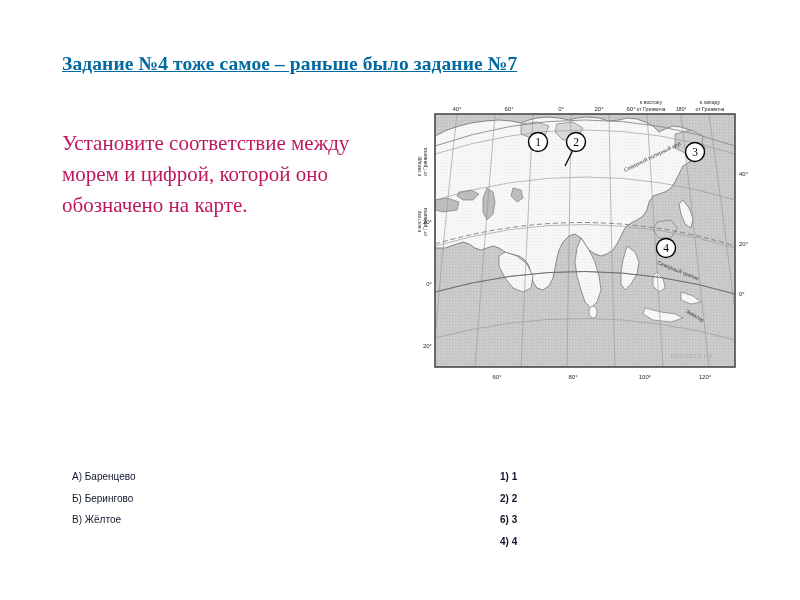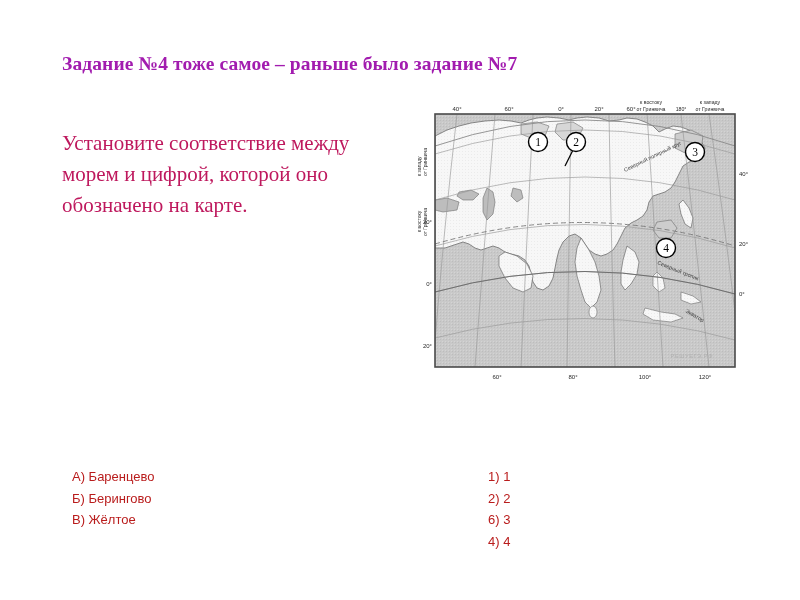--- a/index.html
+++ b/index.html
@@ -27,22 +27,23 @@
   .title {
     position: absolute;
     left: 62px;
     top: 52px;
     width: 700px;
     font-family: "Liberation Serif", serif;
     font-weight: bold;
     font-size: 19.5px;
     line-height: 24px;
     letter-spacing: 0.1px;
-    color: #a21caf;
+    color: #0369a1;
     white-space: nowrap;
+    text-decoration: underline;
   }
 
   
   .prompt {
     position: absolute;
     left: 62px;
     top: 128px;
     width: 320px;
     font-family: "Liberation Serif", serif;
     font-size: 21px;
@@ -79,26 +80,26 @@
     width: 200px;
   }
   .head-right {
     left: 480px;
     top: 417px;
     width: 200px;
   }
 
   .opt-list {
     position: absolute;
-    font-size: 13px;
+    font-size: 10px;
     line-height: 21.5px;
-    color: #b91c1c;
+    color: #0f172a;
   }
   .list-left  { left: 72px;  top: 466px; }
-  .list-right { left: 488px; top: 466px; }
+  .list-right { left: 500px; top: 466px; font-weight: bold; }
   .opt-list div { white-space: nowrap; }
 </style>
 </head>
 <body>
 
 <div class="slide">
 
   <div class="title">Задание №4 тоже самое – раньше было задание №7</div>
 
   <div class="prompt">Установите соответствие между морем и цифрой, которой оно обозначено на карте.</div>

